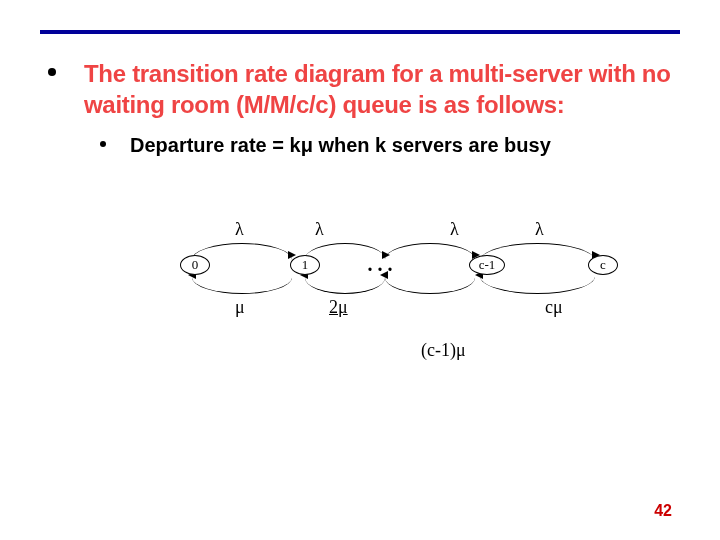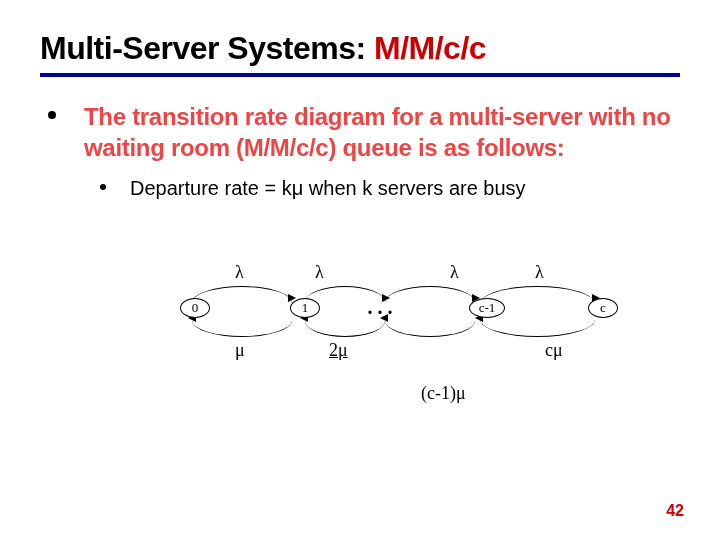--- a/index.html
+++ b/index.html
@@ -66,21 +66,21 @@
     width: 6px;
     height: 6px;
     background: #000;
     border-radius: 50%;
     margin-top: 9px;
     margin-right: 24px;
     flex-shrink: 0;
   }
   .sub-text {
     font-size: 20px;
-    font-weight: 400;
+    font-weight: 700;
     color: #000;
     line-height: 1.3;
   }
   .diagram {
     position: relative;
     margin-top: 55px;
     margin-left: 120px;
     width: 500px;
     height: 120px;
   }
@@ -145,34 +145,31 @@
     font-size: 18px;
     top: 84px;
   }
   .mu.m1 { left: 75px; }
   .mu.m2 { left: 169px; text-decoration: underline; }
   .mu.m3 { left: 261px; margin-top: 43px; }
   .mu.m4 { left: 385px; }
   .page-num {
     position: absolute;
     bottom: 20px;
-    right: 36px;
+    right: 48px;
     color: #cc0000;
     font-size: 16px;
     font-weight: bold;
   }
 </style>
 </head>
 <body>
 
 <div class="slide">
 
-  <h1 class="title">
-    <span>Multi-Server Systems: </span><span class="red">M/M/c/c</span>
-  </h1>
   <div class="underline"></div>
 
   <div class="bullet-row">
     <div class="bullet-dot"></div>
     <div class="bullet-text">The transition rate diagram for a multi-server with no waiting room (M/M/c/c) queue is as follows:</div>
   </div>
 
   <div class="sub-row">
     <div class="sub-dot"></div>
     <div class="sub-text">Departure rate = kμ when k servers are busy</div>

